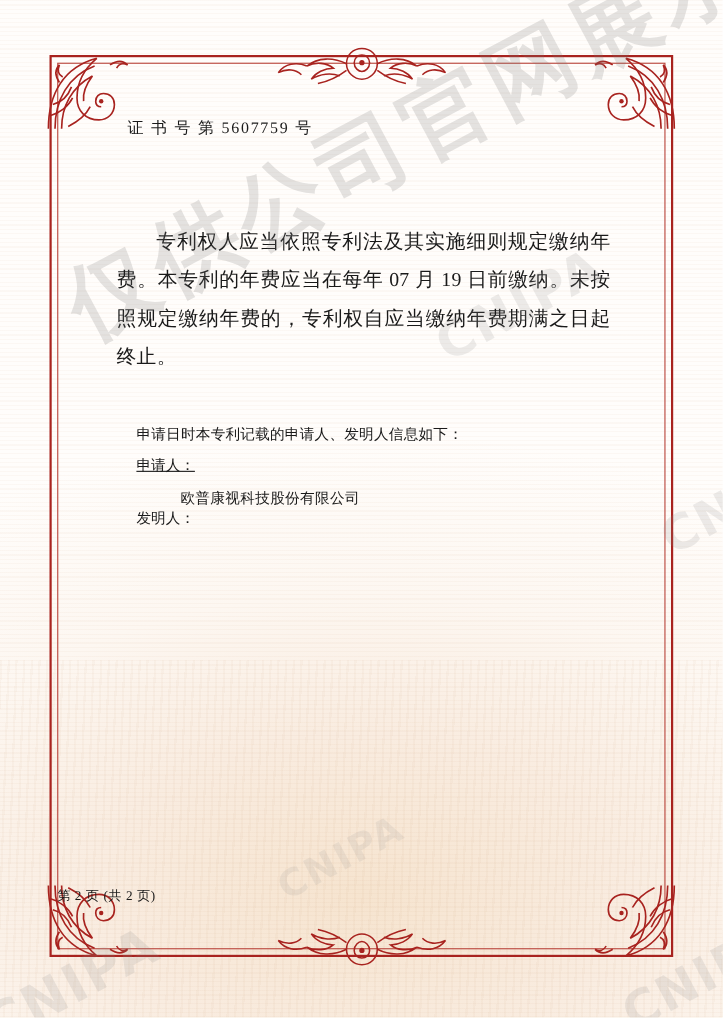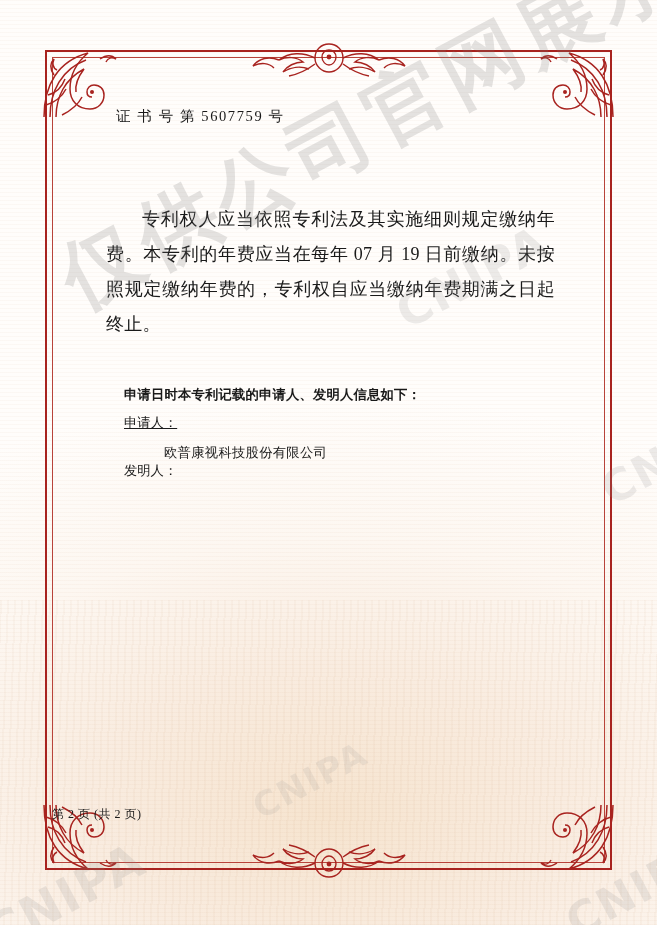--- a/index.html
+++ b/index.html
@@ -120,21 +120,20 @@
     margin-top: 76px;
     text-indent: 2em;
     padding: 0 4px 0 8px;
   }
 
   #app-info-line {
     margin-top: 44px;
     margin-left: 30px;
     font-size: 13.3px;
     letter-spacing: 0.2px;
-    font-weight: bold;
   }
   #applicant-label {
     margin-top: 10px;
     margin-left: 30px;
     font-size: 13.3px;
     text-decoration: underline;
   }
   #applicant-name {
     margin-top: 12px;
     margin-left: 70px;

